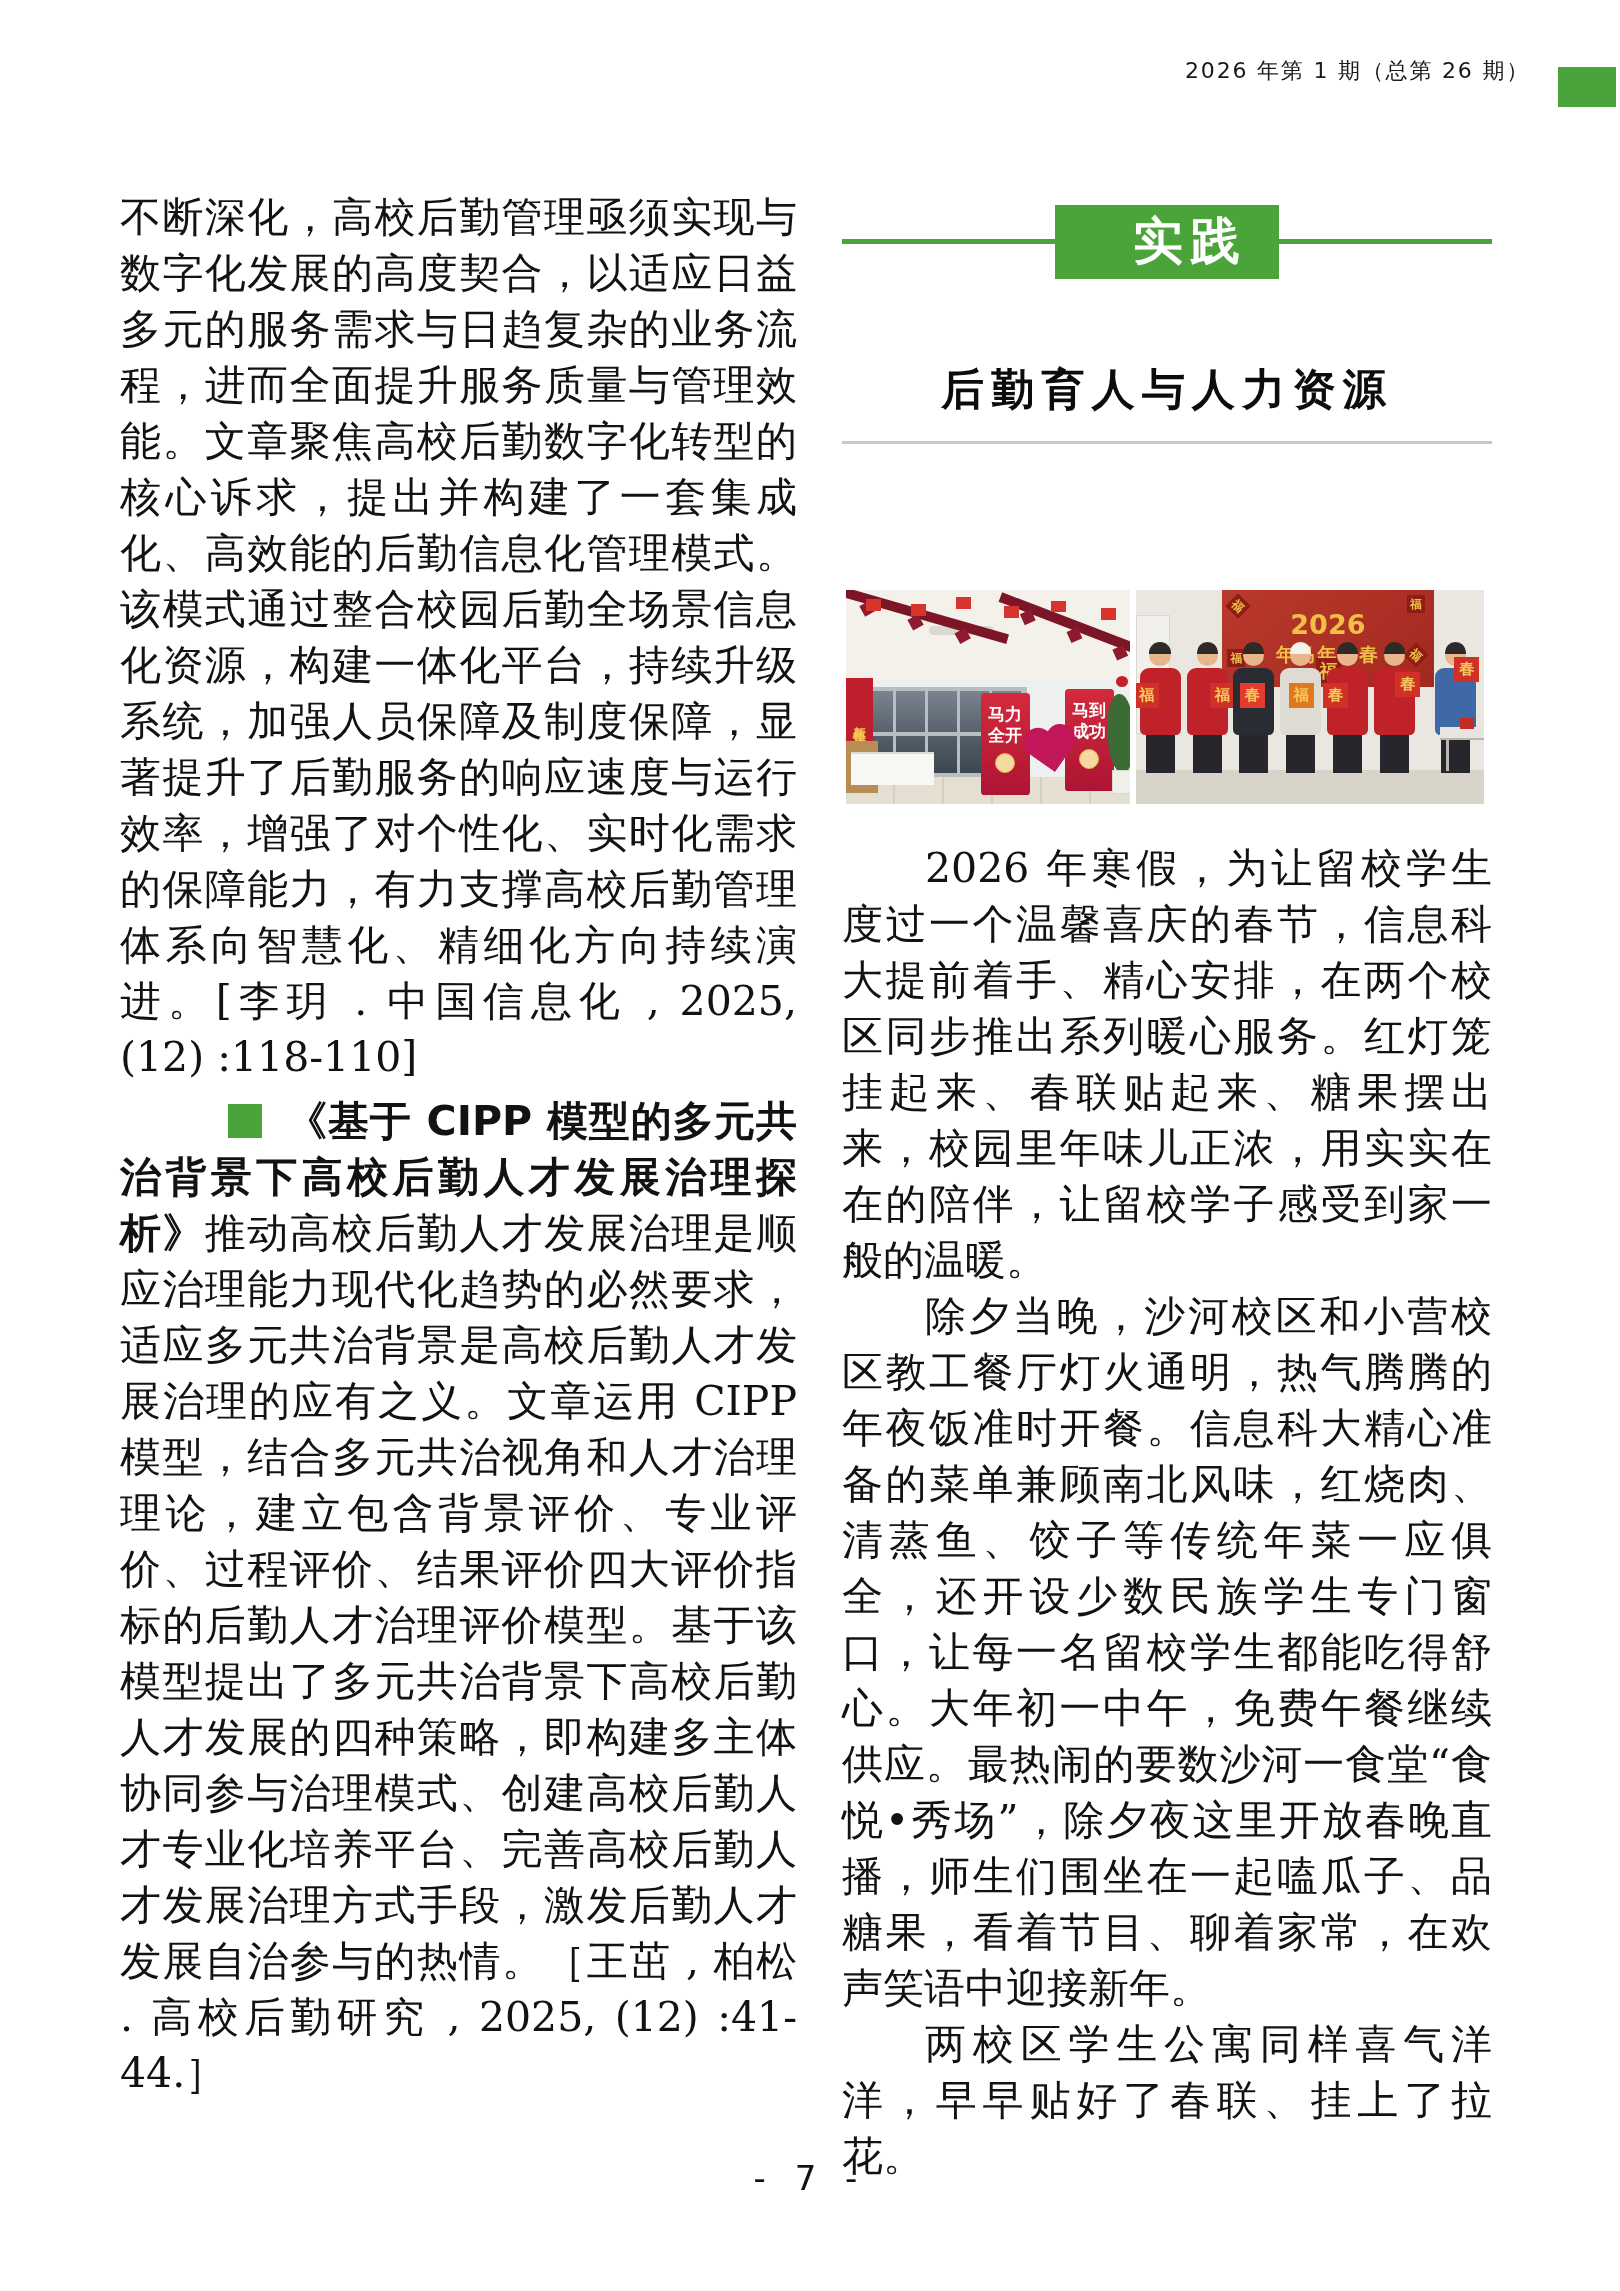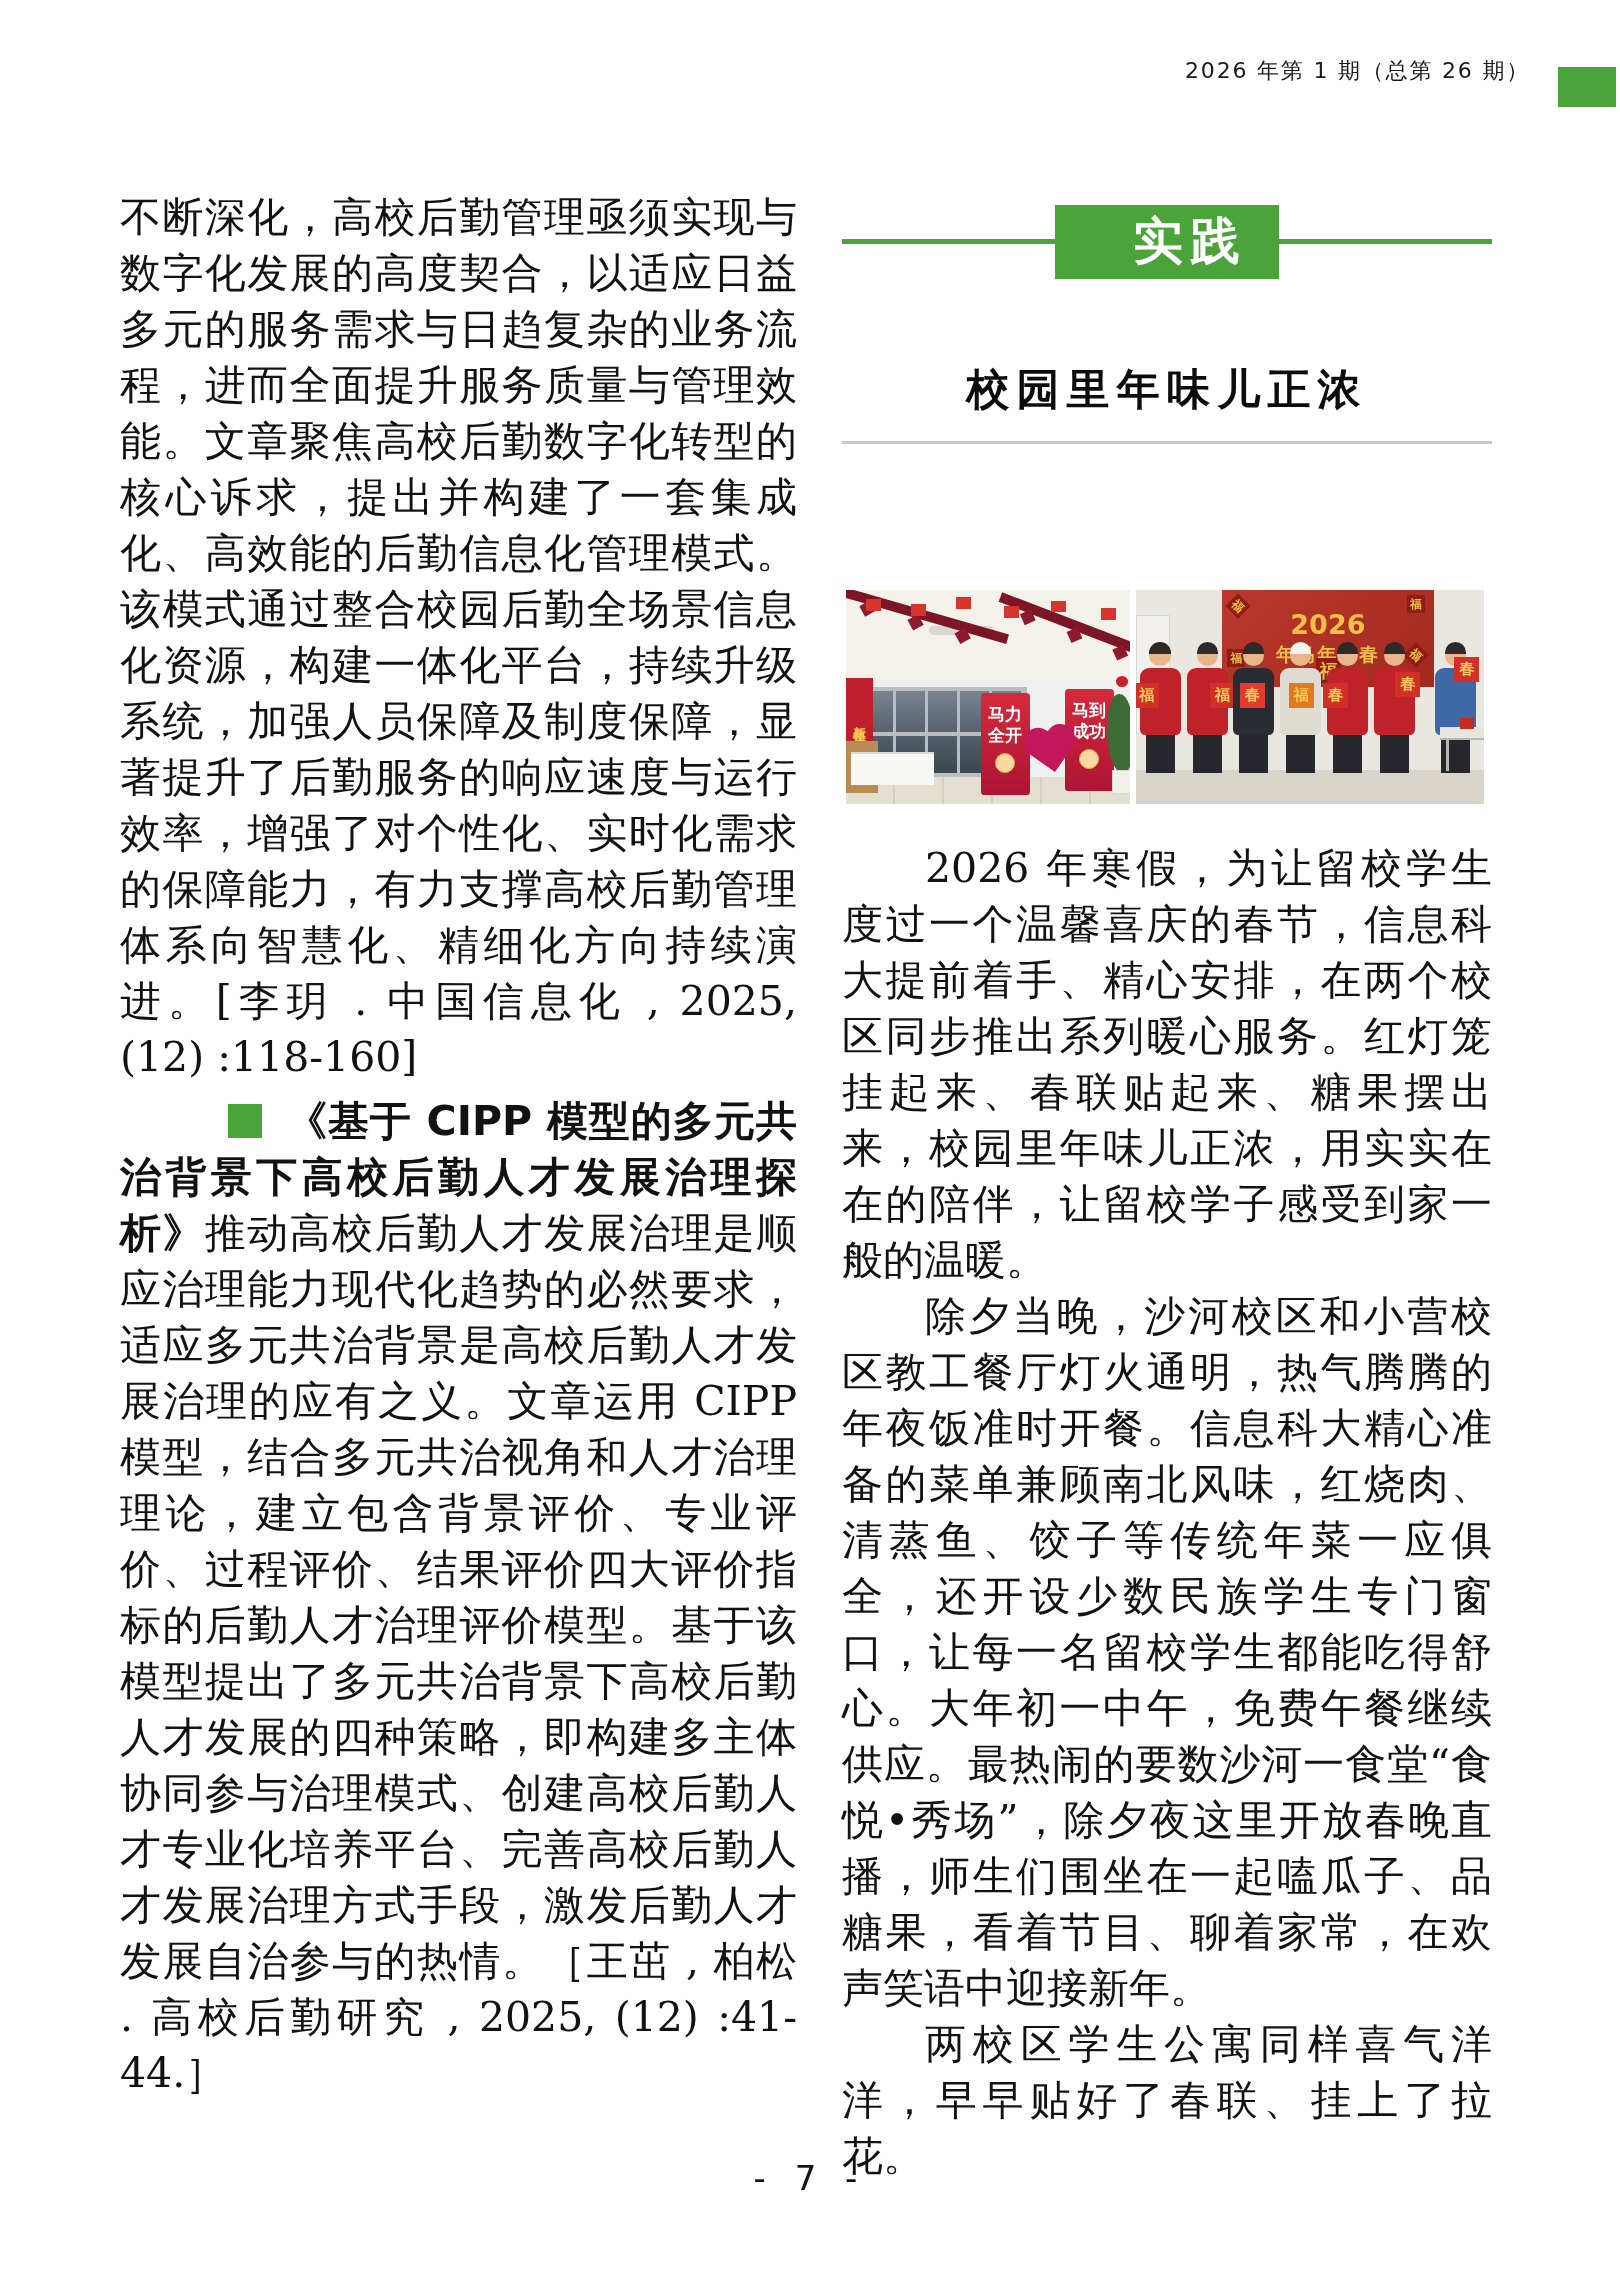--- a/index.html
+++ b/index.html
@@ -183,34 +183,34 @@
 </style>
 </head>
 <body>
 
 <div class="page">
 
   <span class="issue">2026 年第 1 期（总第 26 期）</span>
   <span class="corner-block"></span>
 
   <section class="col-left">
-    <p class="body-text"><span>不断深化，高校后勤管理亟须实现与数字化发展的高度契合，以适应日益多元的服务需求与日趋复杂的业务流程，进而全面提升服务质量与管理效能。文章聚焦高校后勤数字化转型的核心诉求，提出并构建了一套集成化、高效能的后勤信息化管理模式。该模式通过整合校园后勤全场景信息化资源，构建一体化平台，持续升级系统，加强人员保障及制度保障，显著提升了后勤服务的响应速度与运行效率，增强了对个性化、实时化需求的保障能力，有力支撑高校后勤管理体系向智慧化、精细化方向持续演进。[李玥 . 中国信息化 , 2025, (12) :118-160]</span></p>
+    <p class="body-text"><span>不断深化，高校后勤管理亟须实现与数字化发展的高度契合，以适应日益多元的服务需求与日趋复杂的业务流程，进而全面提升服务质量与管理效能。文章聚焦高校后勤数字化转型的核心诉求，提出并构建了一套集成化、高效能的后勤信息化管理模式。该模式通过整合校园后勤全场景信息化资源，构建一体化平台，持续升级系统，加强人员保障及制度保障，显著提升了后勤服务的响应速度与运行效率，增强了对个性化、实时化需求的保障能力，有力支撑高校后勤管理体系向智慧化、精细化方向持续演进。[李玥 . 中国信息化 , 2025, (12) :118-110]</span></p>
     <p class="body-text indented"><span class="bullet-sq"></span><span class="item-title">《基于 CIPP 模型的多元共治背景下高校后勤人才发展治理探析》</span><span>推动高校后勤人才发展治理是顺应治理能力现代化趋势的必然要求，适应多元共治背景是高校后勤人才发展治理的应有之义。文章运用 CIPP 模型，结合多元共治视角和人才治理理论，建立包含背景评价、专业评价、过程评价、结果评价四大评价指标的后勤人才治理评价模型。基于该模型提出了多元共治背景下高校后勤人才发展的四种策略，即构建多主体协同参与治理模式、创建高校后勤人才专业化培养平台、完善高校后勤人才发展治理方式手段，激发后勤人才发展自治参与的热情。［王茁 , 柏松 . 高校后勤研究 , 2025, (12) :41-44.］</span></p>
   </section>
 
   <section class="col-right">
 
     <div class="banner">
       <div class="banner-line"></div>
       <div class="banner-box">
         <span>实践</span>
       </div>
     </div>
 
-    <h1 class="sec-title">校园里年味儿正浓</h1>
+    <h1 class="sec-title">后勤育人与人力资源</h1>
     <div class="title-rule"></div>
 
 
     <div class="photos">
 
       <div class="photo photo-left">
         <div class="ph-ceiling"></div>
         <div class="ph-wall"></div>
         <div class="ph-floor"></div>
         <div class="light-fixture"></div>

